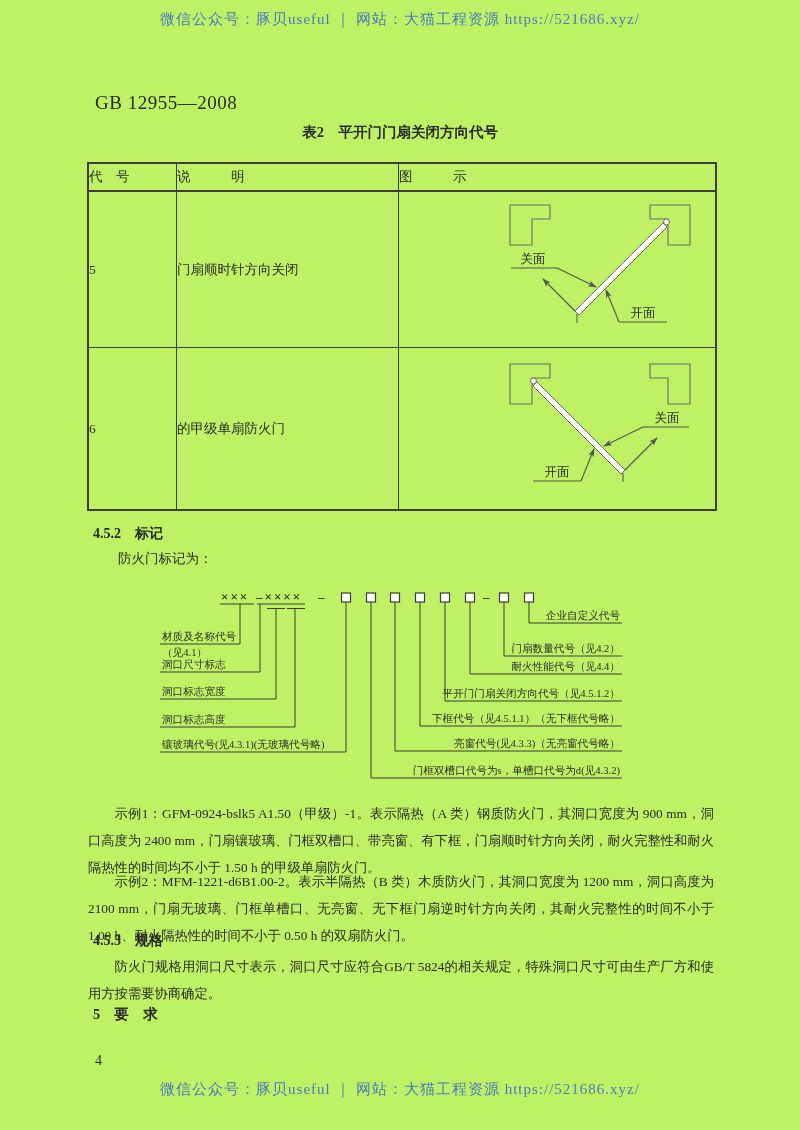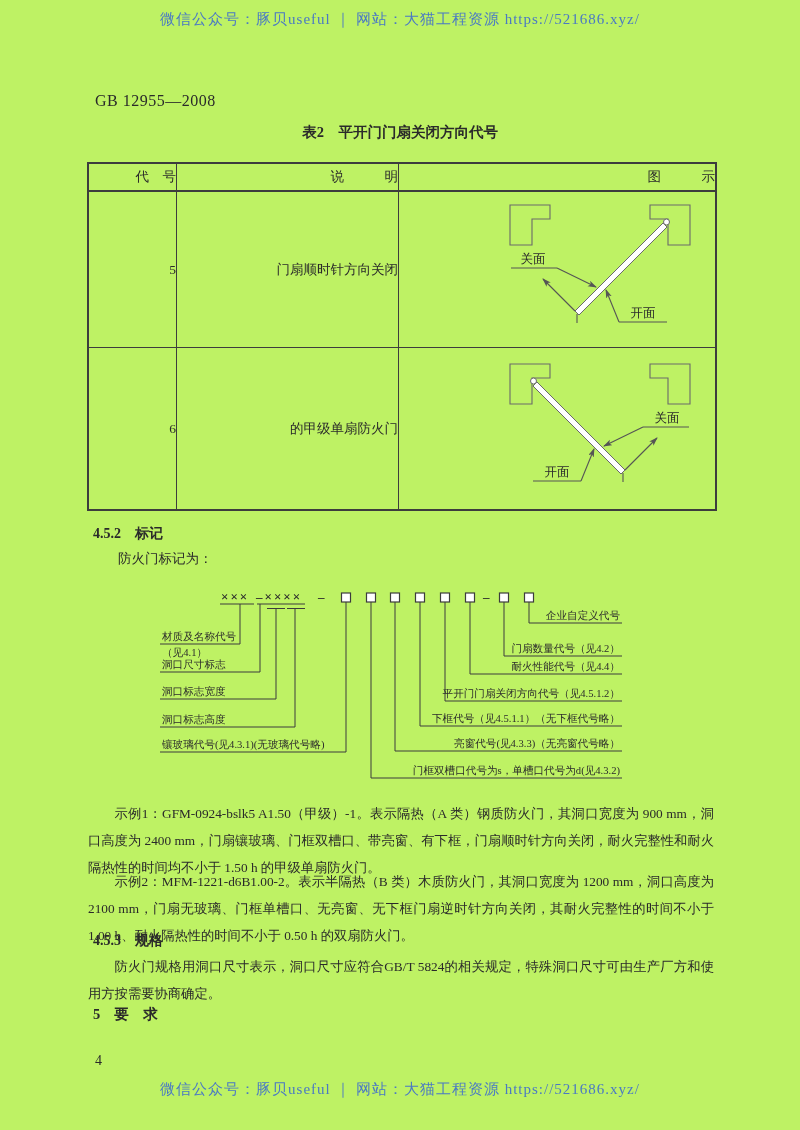--- a/index.html
+++ b/index.html
@@ -6,28 +6,28 @@
   .page{
     position:relative;width:800px;height:1130px;margin:0 auto;
     background:#bef264;overflow:hidden;
     font-family:"Liberation Serif","DejaVu Serif",serif;
     color:#2a2a2a;
   }
   .wm{position:absolute;left:0;width:100%;text-align:center;
       color:#4a79c4;font-size:15px;letter-spacing:1px;}
   .wm-top{top:10px;}
   .wm-bottom{top:1080px;}
-  .std-no{position:absolute;left:95px;top:92px;font-size:16px;letter-spacing:.5px;}
+  .std-no{position:absolute;left:95px;top:92px;font-size:19px;letter-spacing:.5px;}
   .tbl-caption{position:absolute;left:0;top:123px;width:100%;text-align:center;
       font-weight:bold;font-size:14.5px;}
   .tbl-wrap{position:absolute;left:87px;top:162px;}
   table.t2{border-collapse:collapse;table-layout:fixed;width:626px;
       border:2px solid #3d3d3d;}
   table.t2 th,table.t2 td{border:1px solid #3d3d3d;padding:0;
-      font-weight:normal;font-size:13.5px;text-align:right;vertical-align:middle;}
+      font-weight:normal;font-size:13.5px;text-align:left;vertical-align:middle;}
   table.t2 th{height:26px;border-bottom:2px solid #3d3d3d;}
   .col-code{width:87px;}
   .col-desc{width:221px;}
   .col-fig{width:316px;}
   tr.r5 td{height:155px;}
   tr.r6 td{height:161px;}
   td.figcell{vertical-align:middle;text-decoration:underline;}
   td.figcell svg{display:block;margin-left:86px;}
   .h-452{position:absolute;left:93px;top:525px;font-weight:bold;font-size:14px;}
   .h-452 .num,.h-453 .num,.h-5 .num{margin-right:14px;}

